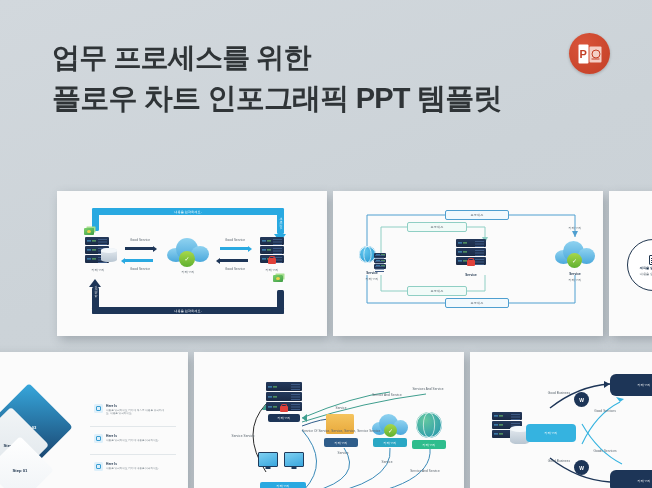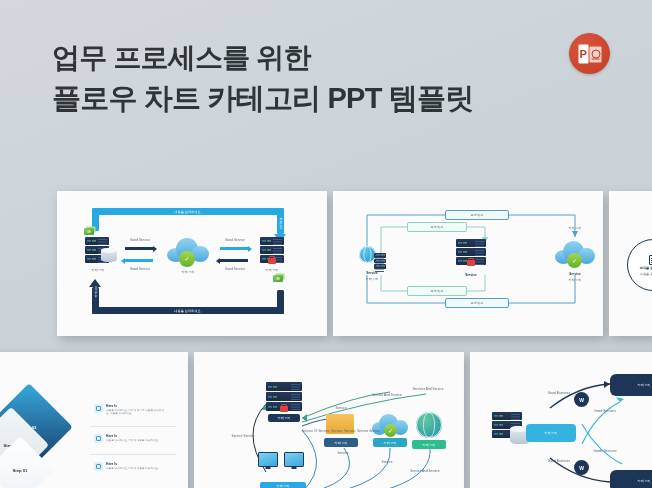--- a/index.html
+++ b/index.html
@@ -182,21 +182,21 @@
   .mon .stand { position:absolute; left:50%; bottom:0; transform:translateX(-50%);
                 width:5px; height:2px; background:#1f3b5c; }
 </style>
 </head>
 <body>
 
 <div id="header">
 
   <div id="title-block">
     <div class="title-line l1">업무 프로세스를 위한</div>
-    <div class="title-line l2">플로우 차트 카테고리 PPT 템플릿</div>
+    <div class="title-line l2">플로우 차트 인포그래픽 PPT 템플릿</div>
   </div>
 
 
   <div id="ppt-badge">
     <div class="glyph">
       <div class="pg-left">P</div>
       <div class="pg-right"></div>
     </div>
   </div>
 </div>

